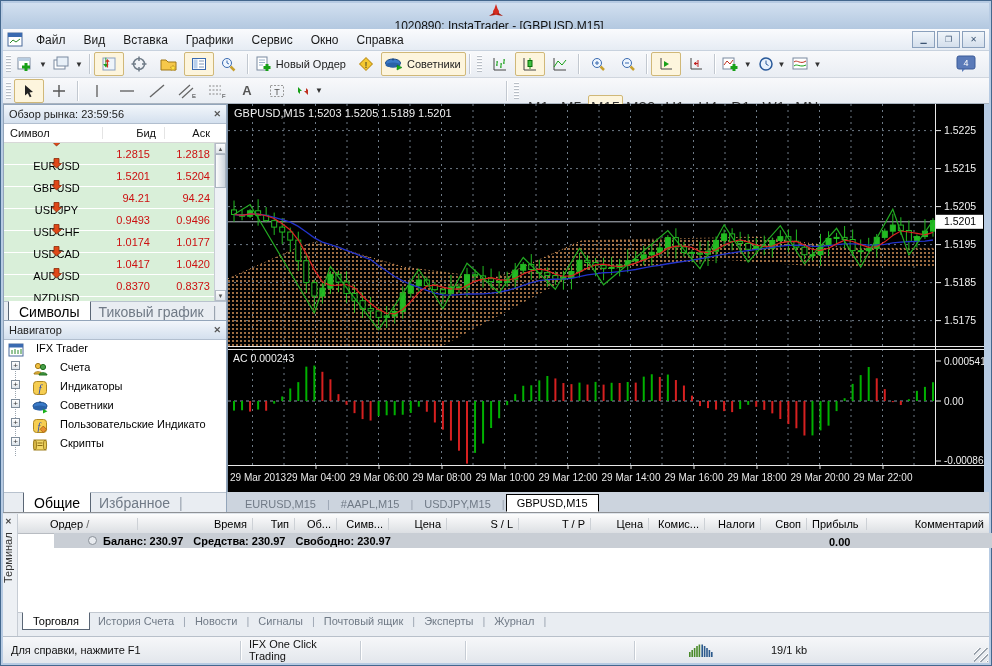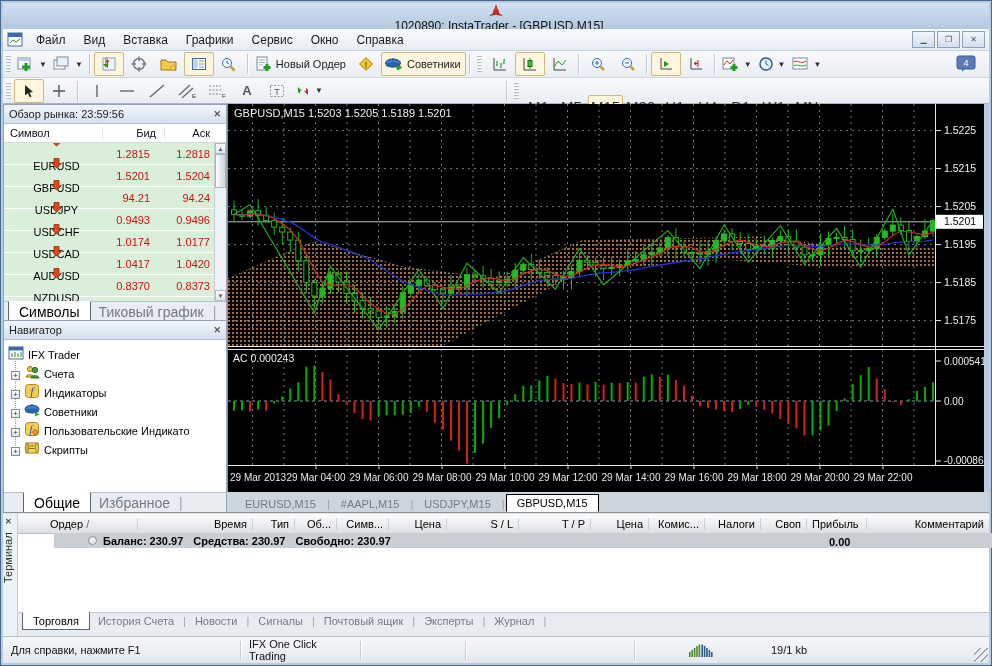--- a/index.html
+++ b/index.html
@@ -43,21 +43,21 @@
   .mw-ask{flex:1;text-align:right;padding-right:16px;color:#cc1111;}
   #mw-scroll{position:absolute;right:0;top:0;width:11px;height:158px;background:#eef1f5;border-left:1px solid #c8cdd4;}
   .sarrow{height:11px;font-size:6px;color:#555;text-align:center;line-height:11px;background:linear-gradient(#fdfdfd,#dfe4ea);border:1px solid #b4bcc6;box-sizing:border-box;}
   #mw-thumb{position:absolute;top:11px;left:0;width:11px;height:34px;background:linear-gradient(90deg,#fdfdfd,#ccd4dd);border:1px solid #aab4c0;box-sizing:border-box;}
   .tabs-row{height:19px;display:flex;align-items:flex-start;background:#e9edf2;border-top:1px solid #b8c2ce;padding-left:4px;font-size:14px;}
   .tab{padding:2px 8px;color:#707a86;}
   .tab-active{background:#fff;border:1px solid #5a6675;border-top-color:#fff;margin-top:-1px;padding:2px 10px;color:#000;}
   .tab-sep{color:#9aa4b0;padding:2px 1px;}
   #nav-panel{left:3px;top:320px;width:224px;height:192px;}
   #nav-tree{height:150px;overflow:hidden;padding:2px 0 0 4px;}
-  .tree-row{display:flex;align-items:flex-end;height:19px;gap:4px;color:#000;}
+  .tree-row{display:flex;align-items:flex-start;height:19px;gap:12px;color:#000;}
   .tree-children{margin-left:7px;border-left:1px dotted #9aa4ae;padding-left:0;}
   .expander{width:9px;height:9px;border:1px solid #7e8c9a;background:linear-gradient(#fff,#dde4ea);font-size:8px;line-height:7px;text-align:center;color:#333;box-sizing:border-box;margin-left:-5px;background-clip:padding-box;}
   .tree-ico{width:16px;height:16px;flex:none;}
   
   #chart-win{left:227px;top:104px;width:756px;height:388px;background:#000;border-left:1px solid #8094aa;box-sizing:border-box;}
   #chart-tabs{left:227px;top:492px;width:762px;height:20px;background:#ccd4de;display:flex;align-items:flex-end;padding-left:8px;box-sizing:border-box;font-size:11px;}
   #chart-tabs .tab{padding:2px 10px;}
   #chart-tabs .tab-active{border:1px solid #000;border-bottom-color:#fff;background:#fff;margin-top:0;margin-bottom:0;}
   
   #terminal{left:3px;top:512px;width:986px;height:124px;background:#fff;border-top:2px groove #dfe4ea;box-sizing:border-box;}

